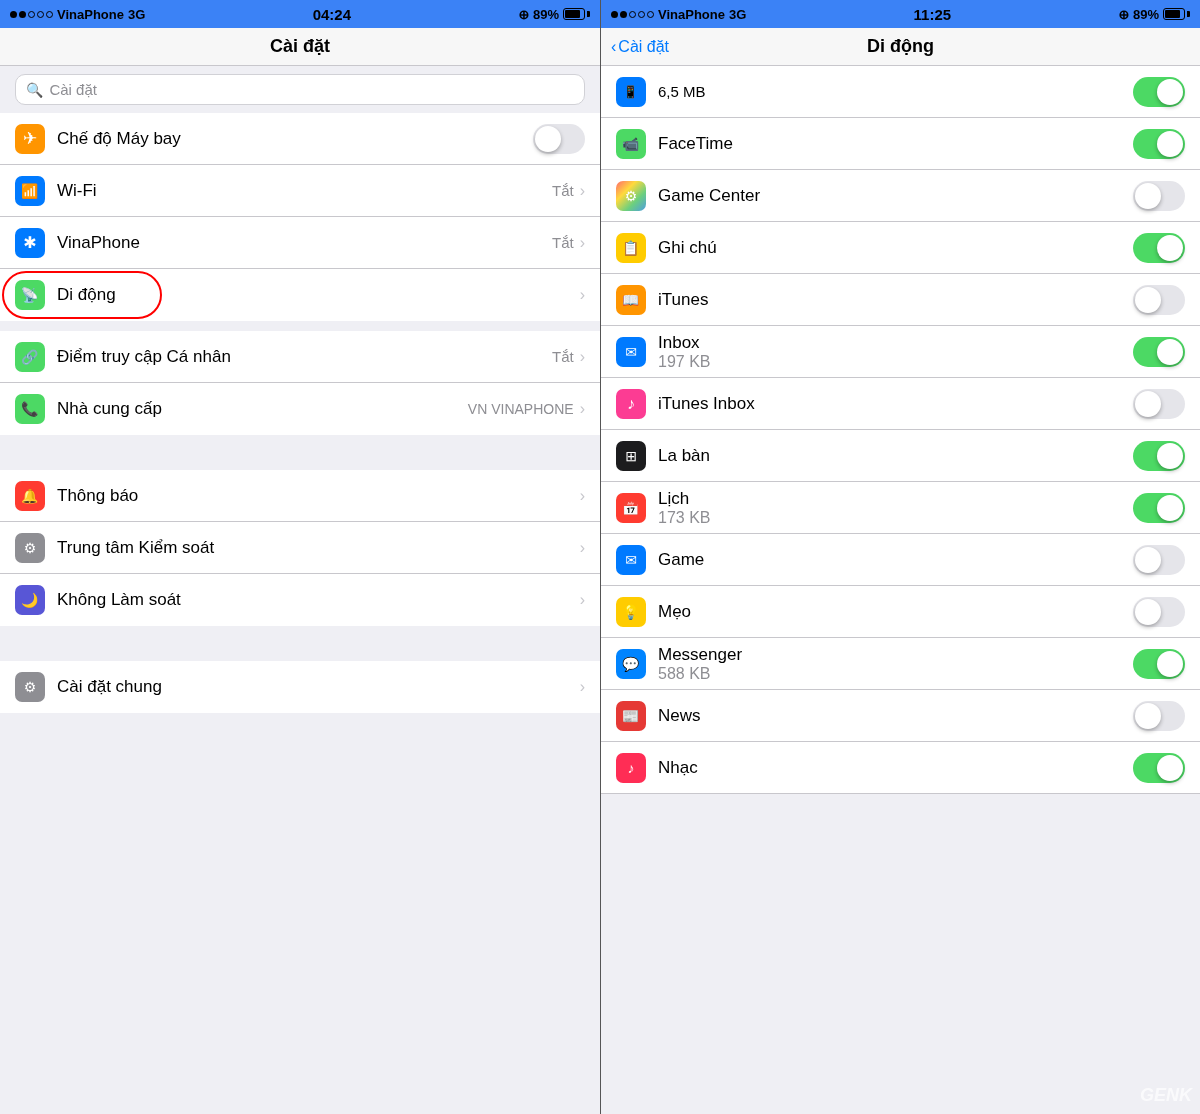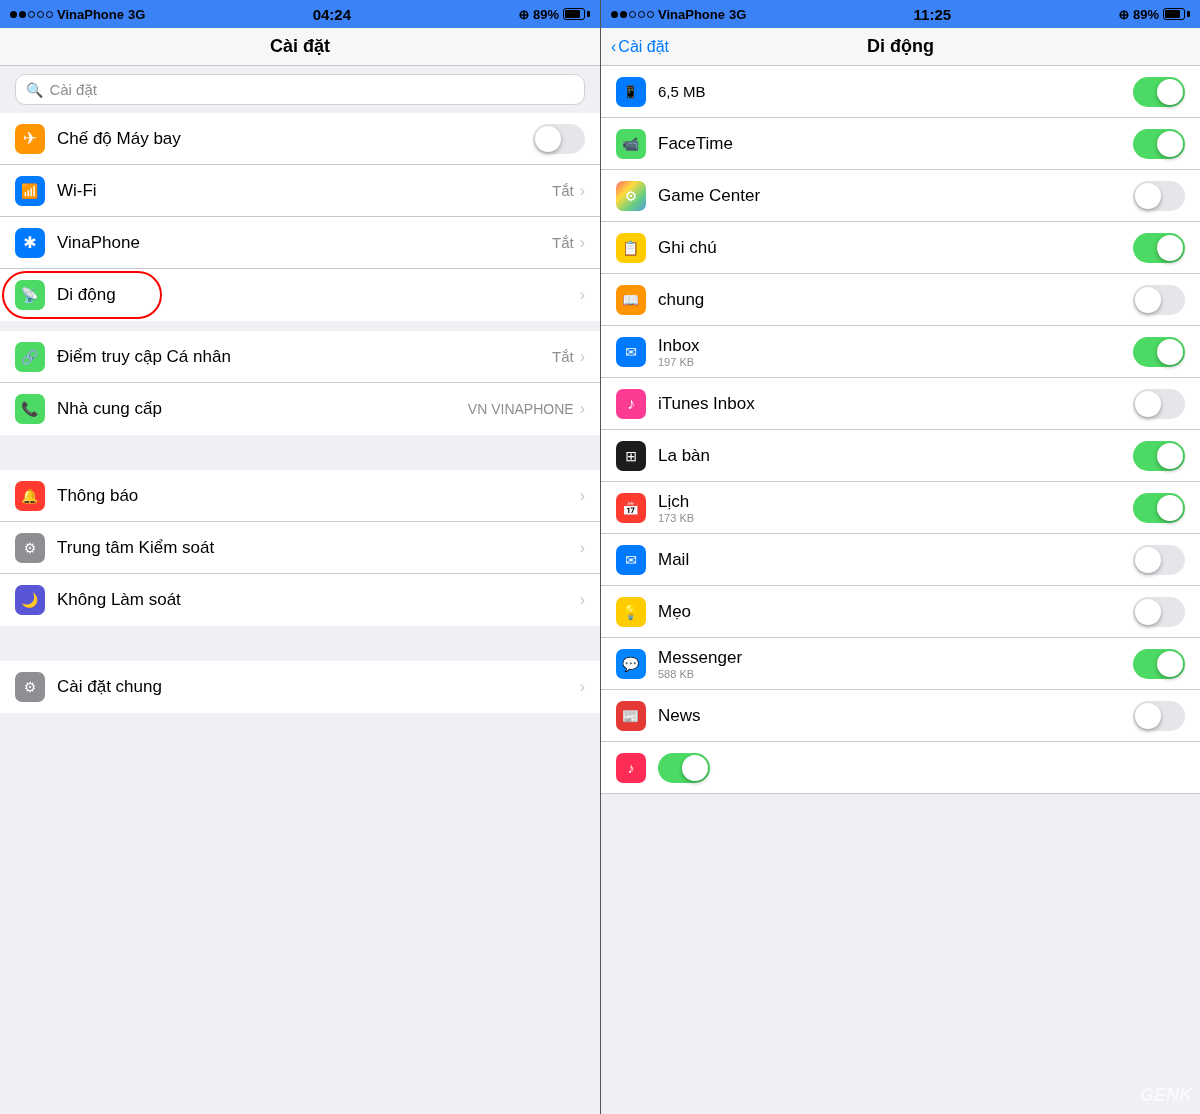--- a/index.html
+++ b/index.html
@@ -140,21 +140,21 @@
       flex-shrink: 0;
       color: #fff;
     }
 
     .item-label {
       flex: 1;
       font-size: 17px;
       color: #000;
     }
     .item-sublabel {
-      font-size: 11px;
+      font-size: 16px;
       color: #8e8e93;
       display: block;
     }
 
     .item-value {
       color: #8e8e93;
       font-size: 15px;
       margin-right: 6px;
     }
 
@@ -418,21 +418,21 @@
     <div class="settings-item">
       <div class="item-icon bg-yellow" style="font-size:14px; color:#333;">📋</div>
       <span class="item-label">Ghi chú</span>
       <div class="toggle on">
         <div class="toggle-knob"></div>
       </div>
     </div>
 
     <div class="settings-item">
       <div class="item-icon bg-orange" style="font-size:14px;">📖</div>
-      <span class="item-label">chung</span>
+      <span class="item-label">iTunes</span>
       <div class="toggle off">
         <div class="toggle-knob"></div>
       </div>
     </div>
 
     <div class="settings-item">
       <div class="item-icon bg-blue" style="font-size:14px;">✉</div>
       <span class="item-label">Inbox<span class="item-sublabel">197 KB</span></span>
       <div class="toggle on">
         <div class="toggle-knob"></div>
@@ -458,21 +458,21 @@
     <div class="settings-item">
       <div class="item-icon bg-red" style="font-size:14px;">📅</div>
       <span class="item-label">Lịch<span class="item-sublabel">173 KB</span></span>
       <div class="toggle on">
         <div class="toggle-knob"></div>
       </div>
     </div>
 
     <div class="settings-item">
       <div class="item-icon bg-blue" style="font-size:14px;">✉</div>
-      <span class="item-label">Mail</span>
+      <span class="item-label">Game</span>
       <div class="toggle off">
         <div class="toggle-knob"></div>
       </div>
     </div>
 
     <div class="settings-item">
       <div class="item-icon bg-yellow" style="font-size:14px; color:#333;">💡</div>
       <span class="item-label">Mẹo</span>
       <div class="toggle off">
         <div class="toggle-knob"></div>
@@ -490,20 +490,21 @@
     <div class="settings-item">
       <div class="item-icon bg-news-red" style="font-size:14px;">📰</div>
       <span class="item-label">News</span>
       <div class="toggle off">
         <div class="toggle-knob"></div>
       </div>
     </div>
 
     <div class="settings-item" style="border-bottom: 1px solid #c8c7cc;">
       <div class="item-icon bg-pink" style="font-size:14px; color:#fff;">♪</div>
+      <span class="item-label">Nhạc</span>
       <div class="toggle on">
         <div class="toggle-knob"></div>
       </div>
     </div>
 
   </div>
 
   <div class="watermark">GENK</div>
 </div>
 

